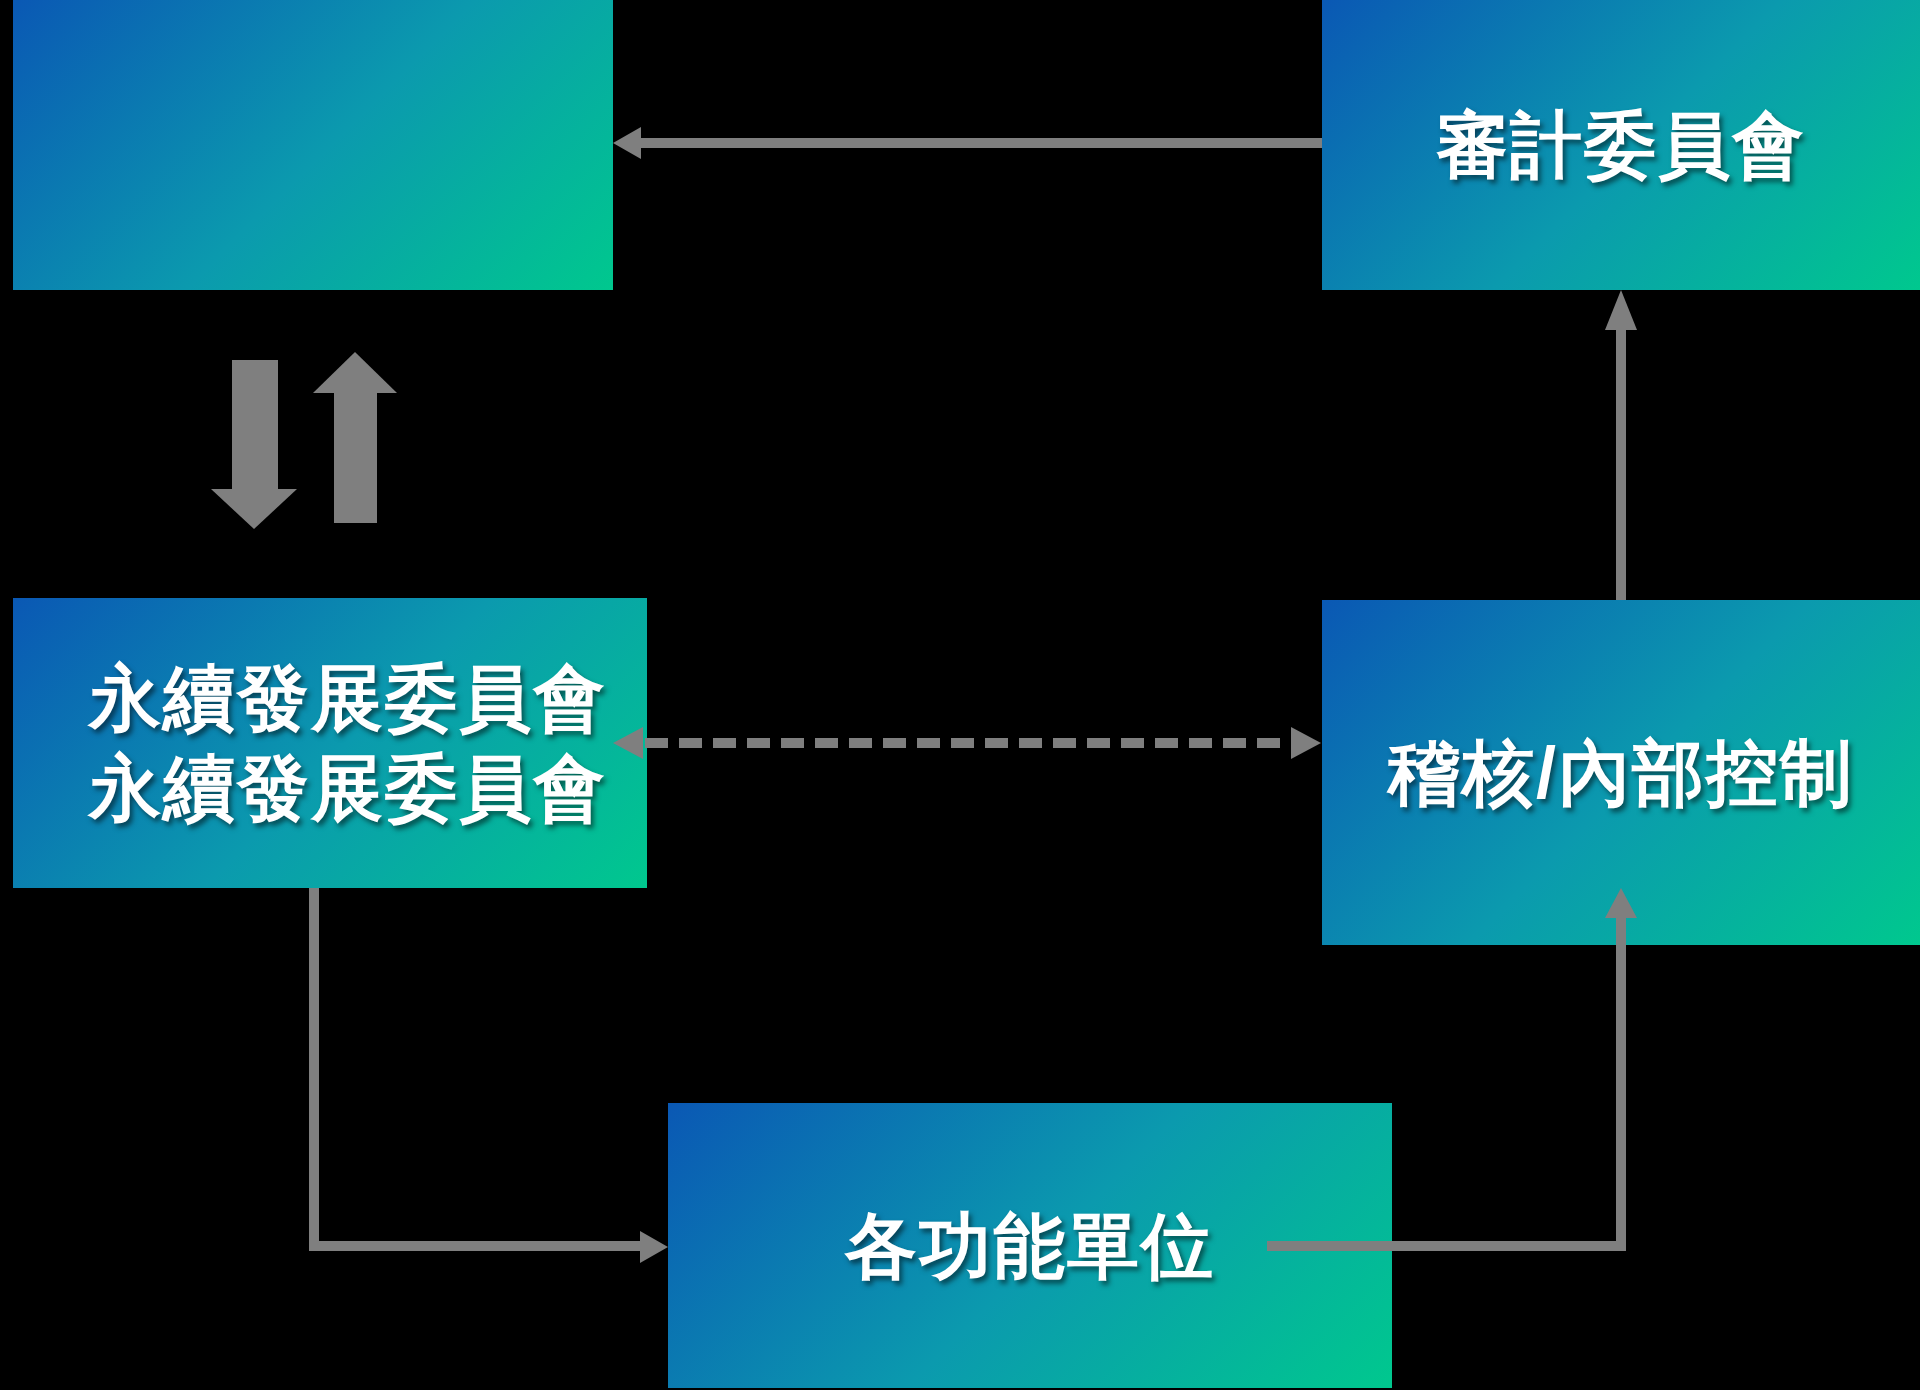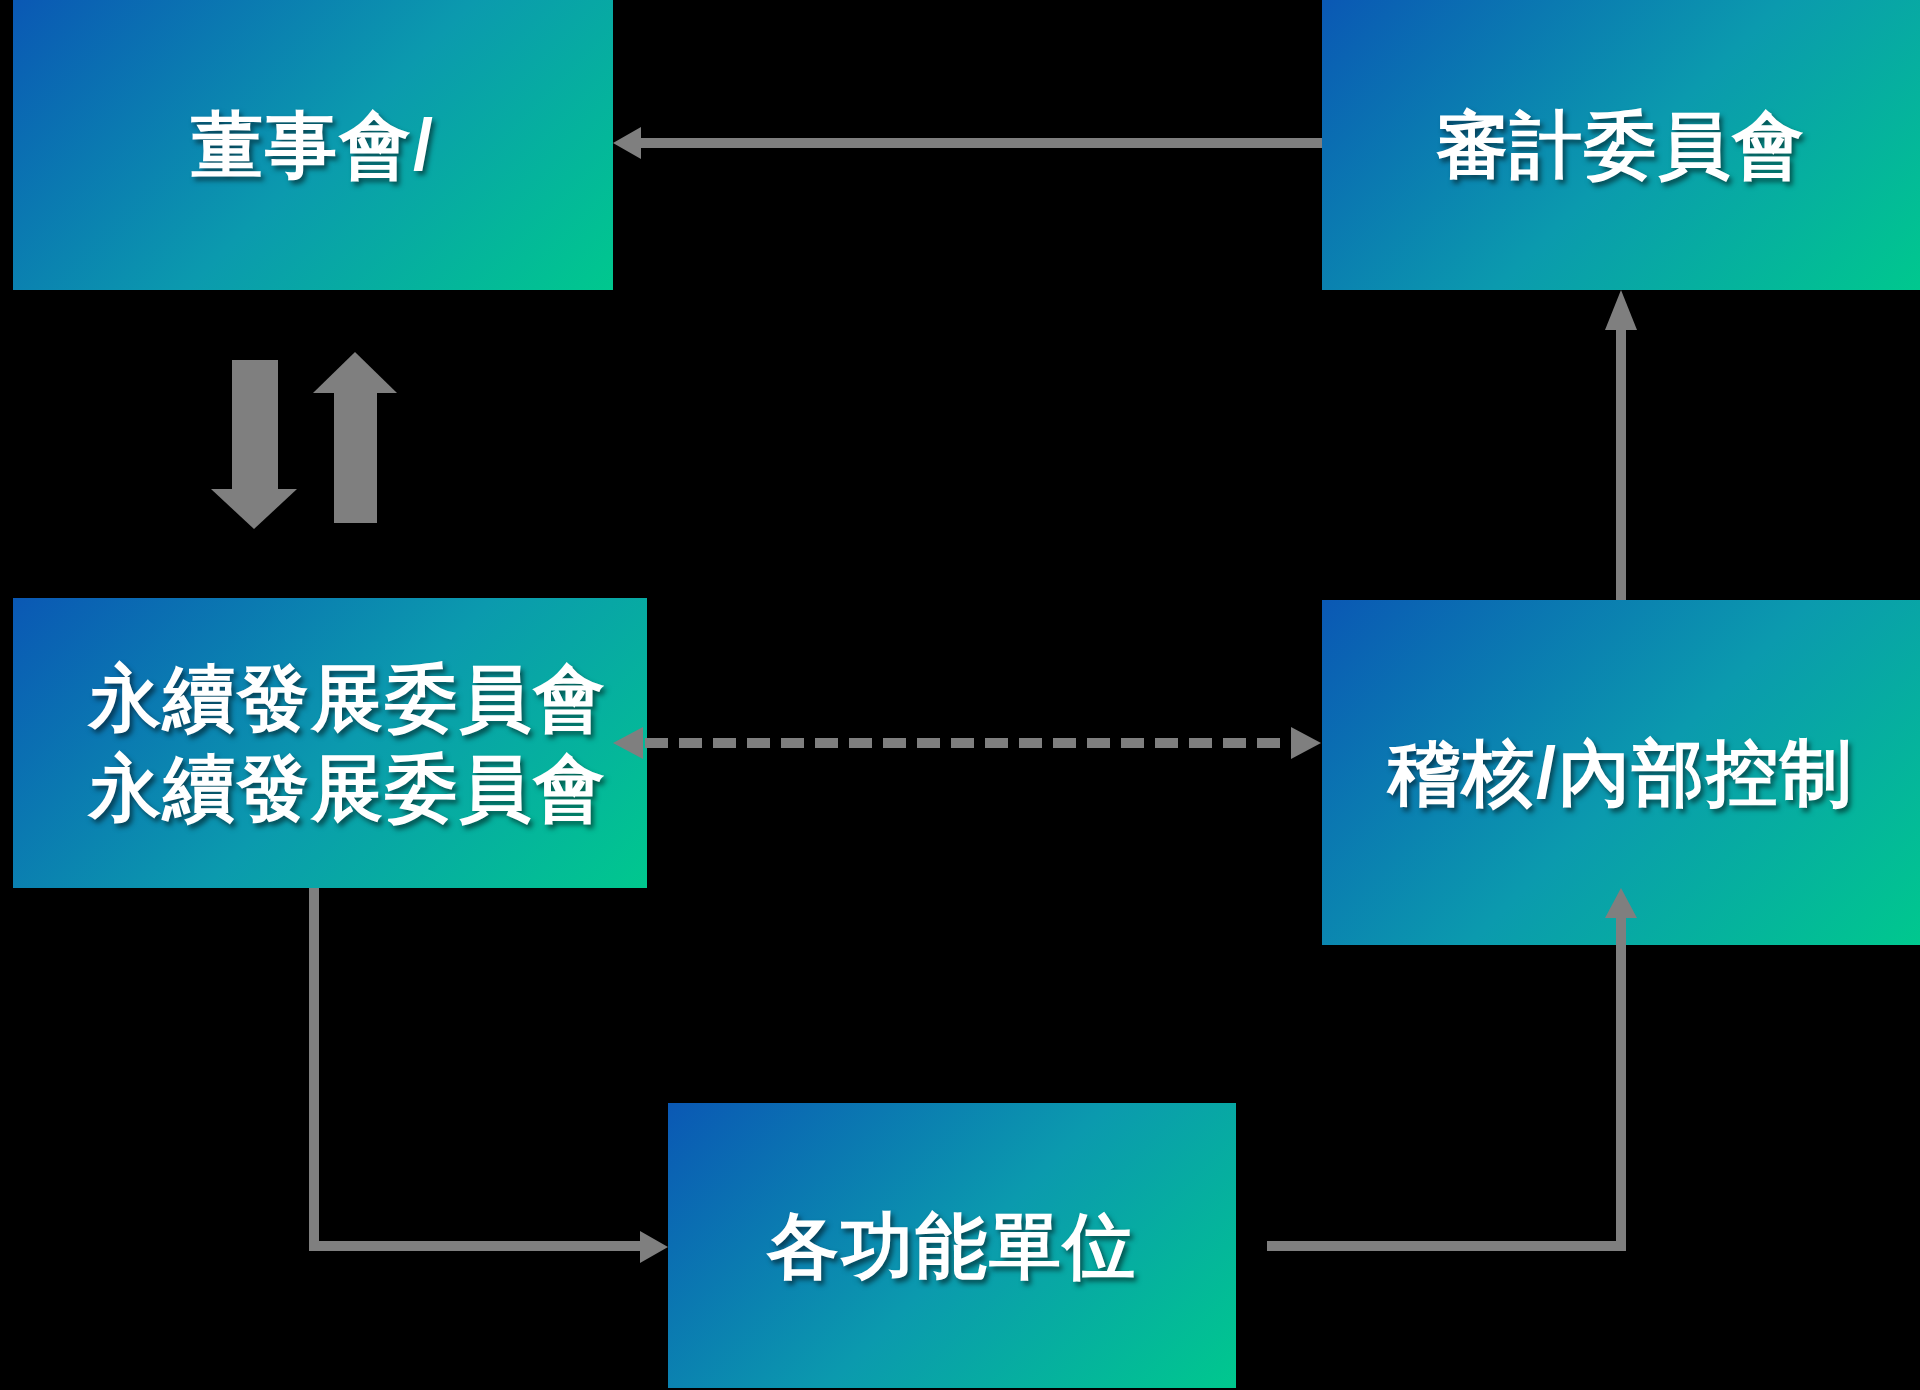--- a/index.html
+++ b/index.html
@@ -23,21 +23,21 @@
     flex-direction:column;
     align-items:center;
     justify-content:center;
     text-align:center;
     text-shadow:3px 4px 5px rgba(0,0,0,.5);
   }
   .box-board{left:13px;top:0;width:600px;height:290px;}
   .box-audit{left:1322px;top:0;width:598px;height:290px;}
   .box-sustain{left:13px;top:598px;width:598px;height:290px;padding-left:36px;}
   .box-control{left:1322px;top:600px;width:598px;height:345px;}
-  .box-functional{left:668px;top:1103px;width:568px;height:285px;text-align:center;}
+  .box-functional{left:668px;top:1103px;width:724px;height:285px;text-align:center;}
 
   .ap{position:absolute;}
   .solid{background:var(--c-arrow,#7f7f7f);}
   .tri{width:0;height:0;}
 
   
   .a-top-shaft{left:640px;top:138px;width:682px;height:10px;}
   .a-top-head{left:613px;top:127px;border-top:16px solid transparent;border-bottom:16px solid transparent;border-right:28px solid var(--c-arrow,#7f7f7f);}
 
   
@@ -65,21 +65,20 @@
   
   .f-shaft{left:1616px;top:330px;width:10px;height:270px;}
   .f-head{left:1605px;top:290px;border-left:16px solid transparent;border-right:16px solid transparent;border-bottom:40px solid var(--c-arrow,#7f7f7f);}
 </style>
 </head>
 <body>
 
 <div id="canvas">
 
   <div class="box box-board">
-    <div>董事會/</div>
   </div>
 
   <div class="box box-audit">
     <div>審計委員會</div>
   </div>
 
   <div class="box box-sustain">
     <div>永續發展委員會</div>
     <div>永續發展委員會</div>
   </div>

